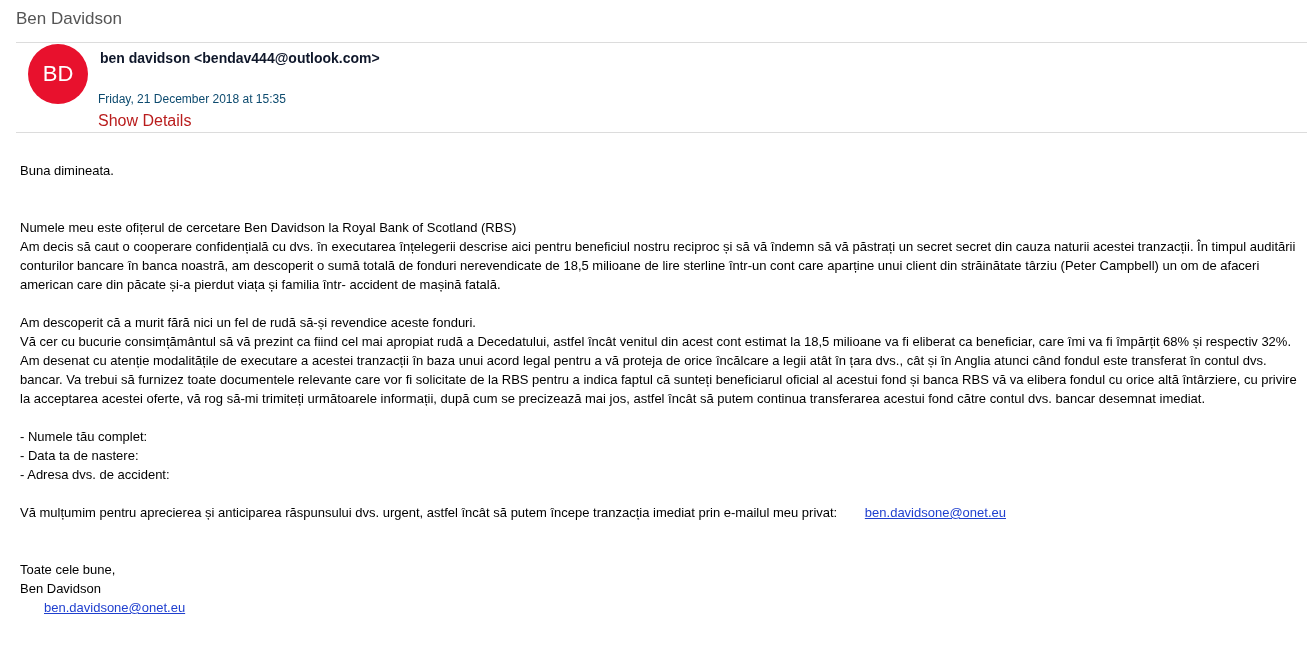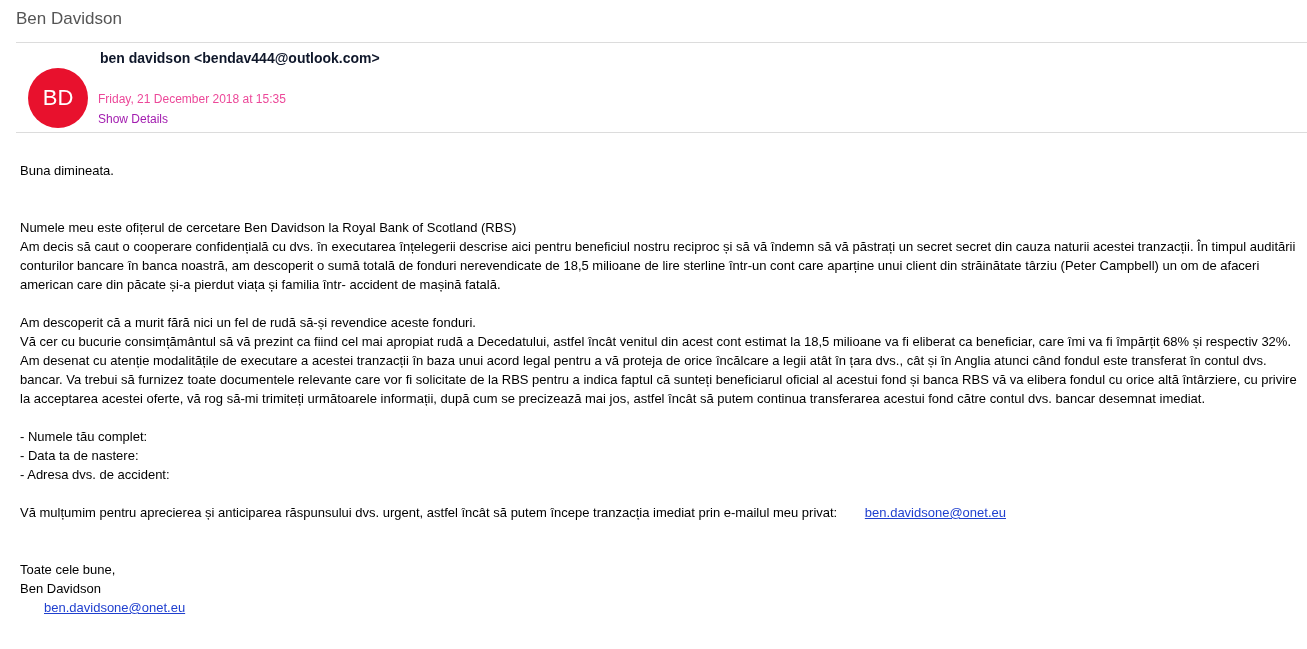--- a/index.html
+++ b/index.html
@@ -10,32 +10,32 @@
   .title {
     position: absolute; left: 16px; top: 9px;
     font-size: 17px; color: #555555; font-weight: normal;
   }
   .divider {
     position: absolute; left: 16px; right: 0; height: 1px; background: #dcdcdc;
   }
   .divider.top { top: 42px; }
   .divider.bottom { top: 132px; }
   .avatar {
-    position: absolute; left: 28px; top: 68px; width: 60px; height: 60px;
+    position: absolute; left: 28px; top: 44px; width: 60px; height: 60px;
     border-radius: 50%; display: flex; align-items: center; justify-content: center;
     color: #ffffff; font-size: 22px; letter-spacing: 0px;
   }
   .from {
     position: absolute; left: 100px; top: 50px; font-size: 14px; font-weight: bold; color: #0f172a;
   }
   .date {
-    position: absolute; left: 98px; top: 92px; font-size: 12px; color: #ec4899;
+    position: absolute; left: 98px; top: 92px; font-size: 12px; color: #0c4a6e;
   }
   .details-link {
-    position: absolute; left: 98px; top: 112px; font-size: 12px; color: #a21caf; cursor: pointer;
+    position: absolute; left: 98px; top: 112px; font-size: 16px; color: #b91c1c; cursor: pointer;
   }
   .body {
     position: absolute; left: 20px; top: 144px; width: 1290px;
     font-family: "Liberation Sans", sans-serif; font-size: 13px; line-height: 19px; color: #000; margin-top: 17px;
   }
   .body p { margin: 0; }
   .gap1 { height: 19px; }
   .gap2 { height: 38px; }
   .body a { color: #1f3fcf; text-decoration: underline; cursor: pointer; padding-left: 24px; }
 </style>

